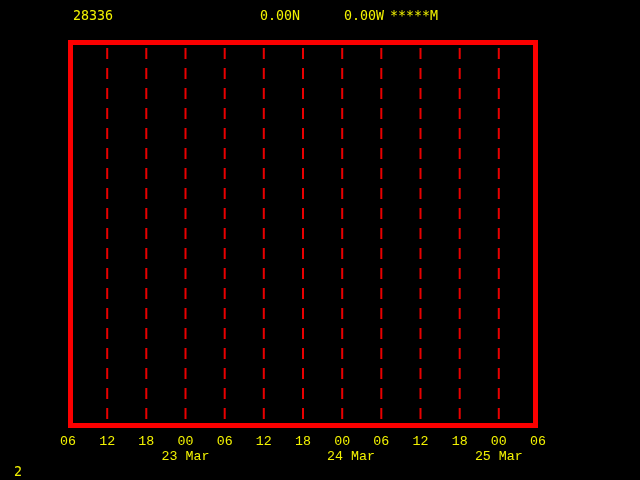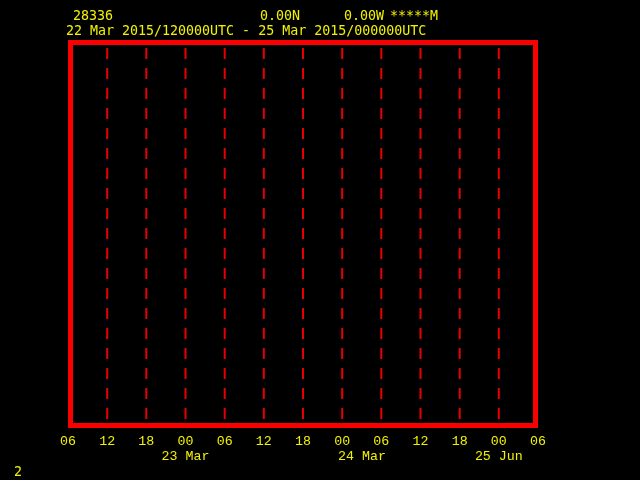--- a/index.html
+++ b/index.html
@@ -53,38 +53,37 @@
         <line x1="459.7" x2="459.7" y1="48" y2="420" stroke="#e80000" stroke-width="2" stroke-dasharray="11 9"></line>
         <line x1="498.8" x2="498.8" y1="48" y2="420" stroke="#e80000" stroke-width="2" stroke-dasharray="11 9"></line>
       </g>
   </svg>
 
   <span class="txt" style="left:73px; top:9px;">28336</span>
   <span class="txt" style="left:260px; top:9px;">0.00N</span>
   <span class="txt" style="left:344px; top:9px;">0.00W</span>
   <span class="txt" style="left:390px; top:9px;">*****M</span>
 
-  <span class="txt" style="left:66px; top:24px;">22 Mar 2015/120000UTC - 25 Mar 2015/000000UTC</span>
 
   <div id="x-ticks">
       <span class="txt tick" style="left: 68px; top: 435px;">06</span>
       <span class="txt tick" style="left: 107.167px; top: 435px;">12</span>
       <span class="txt tick" style="left: 146.333px; top: 435px;">18</span>
       <span class="txt tick" style="left: 185.5px; top: 435px;">00</span>
       <span class="txt tick" style="left: 224.667px; top: 435px;">06</span>
       <span class="txt tick" style="left: 263.833px; top: 435px;">12</span>
       <span class="txt tick" style="left: 303px; top: 435px;">18</span>
       <span class="txt tick" style="left: 342.167px; top: 435px;">00</span>
       <span class="txt tick" style="left: 381.334px; top: 435px;">06</span>
       <span class="txt tick" style="left: 420.5px; top: 435px;">12</span>
       <span class="txt tick" style="left: 459.667px; top: 435px;">18</span>
       <span class="txt tick" style="left: 498.834px; top: 435px;">00</span>
       <span class="txt tick" style="left: 538px; top: 435px;">06</span>
     </div>
   <div id="x-dates">
       <span class="txt datelabel" style="left: 185.5px; top: 450px;">23 Mar</span>
-      <span class="txt datelabel" style="left: 362px; top: 450px;">24 Mar</span>
-      <span class="txt datelabel" style="left: 498.834px; top: 450px;">25 Jun</span>
+      <span class="txt datelabel" style="left: 351px; top: 450px;">24 Mar</span>
+      <span class="txt datelabel" style="left: 498.834px; top: 450px;">25 Mar</span>
     </div>
 
   <span class="txt" style="left:14px; top:465px;">2</span>
 
 </div>
 
 </body></html>

